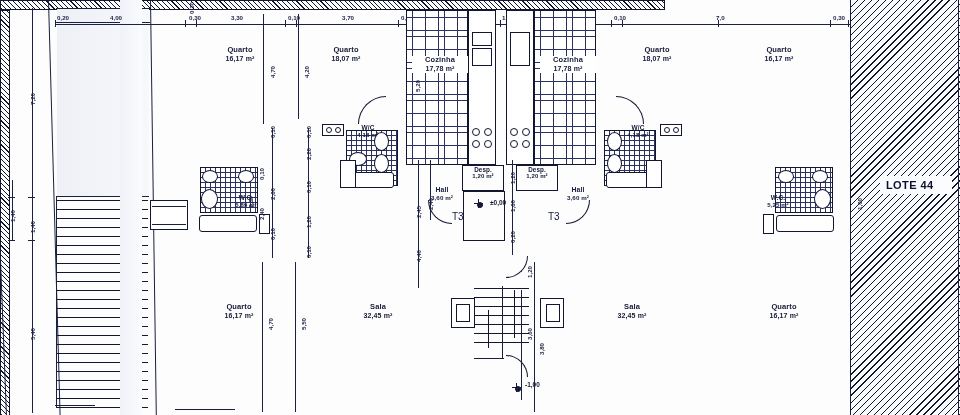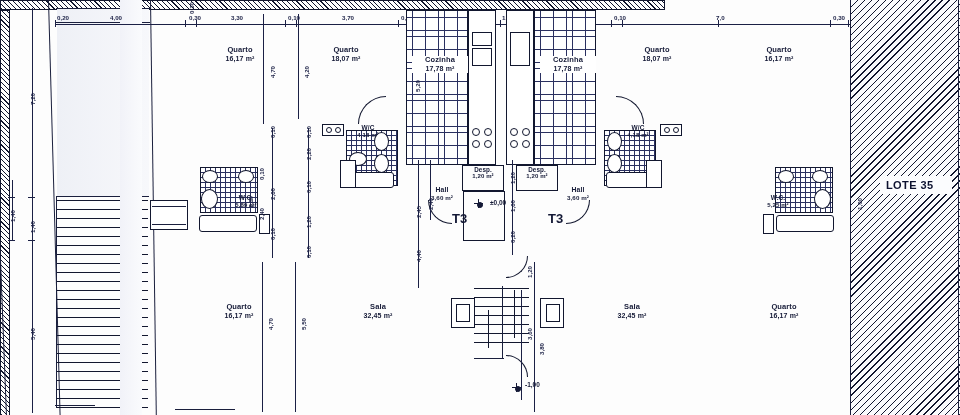--- a/index.html
+++ b/index.html
@@ -9,21 +9,21 @@
   
   .ln{position:absolute;background:#1a1f3d;}
   .hl{height:1px;}
   .vl{width:1px;}
   .wall{position:absolute;background:#fff;border:1.6px solid #12172f;box-sizing:border-box;}
   .room{position:absolute;box-sizing:border-box;}
   .rlabel{position:absolute;text-align:center;color:#141936;font-weight:bold;line-height:1.18;
           font-family:"Liberation Sans",sans-serif;letter-spacing:.1px;}
   .rlabel .nm{display:block;font-size:7.5px;}
   .rlabel .ar{display:block;font-size:7px;}
-  .tag{position:absolute;font-size:13px;font-weight:bold;color:#141936;}
+  .tag{position:absolute;font-size:10px;font-weight:normal;color:#141936;}
   .dim{position:absolute;font-size:6.2px;color:#1b2045;font-family:"Liberation Sans",sans-serif;
        white-space:nowrap;font-weight:600;}
   .dimv{position:absolute;font-size:6.2px;color:#1b2045;white-space:nowrap;font-weight:600;
         transform-origin:0 0;transform:rotate(-90deg);}
   .dline{position:absolute;background:#1b2045;height:.8px;}
   .dlinev{position:absolute;background:#1b2045;width:.8px;}
   .tick{position:absolute;background:#1b2045;width:.8px;height:7px;}
   .tickh{position:absolute;background:#1b2045;height:.8px;width:7px;}
   .hatch135{background-image:repeating-linear-gradient(135deg,#12172f 0 .9px,transparent .9px 5px);}
   .hatchwall{background-image:repeating-linear-gradient(45deg,#12172f 0 .8px,transparent .8px 3.4px);
@@ -121,21 +121,21 @@
   <div class="tick" style="left:848px;top:20px;"></div>
 
   <div class="hatchwall" style="left:185px;top:0px;width:665px;height:10px;"></div>
 
   <div class="hatchwall" style="left:185px;top:0px;width:10px;height:415px;"></div>
 
   <div class="hatch135" style="position:absolute;left:850px;top:0px;width:110px;height:415px;background-color:#fafbfd;"></div>
   <div class="ln vl" style="left:850px;top:0;height:415px;width:1.4px;"></div>
   <div class="ln vl" style="left:958px;top:0;height:415px;width:1.4px;"></div>
   <div style="position:absolute;left:880px;top:176px;width:72px;height:18px;background:#fbfcfe;"></div>
-  <div class="lote" style="left:886px;top:179px;">LOTE 35</div>
+  <div class="lote" style="left:886px;top:179px;">LOTE 44</div>
   <div class="dimv" style="left:856px;top:210px;">1,00</div>
 
   <div class="room" style="left:195px;top:10px;width:90px;height:112px;"></div>
   <div class="rlabel" style="left:205px;top:46px;width:70px;">
     <span class="nm">Quarto</span>
     <span class="ar">16,17 m²</span>
   </div>
   <div class="dimv" style="left:269px;top:78px;">4,70</div>
   <div class="dlinev" style="left:263px;top:14px;height:110px;"></div>
 

